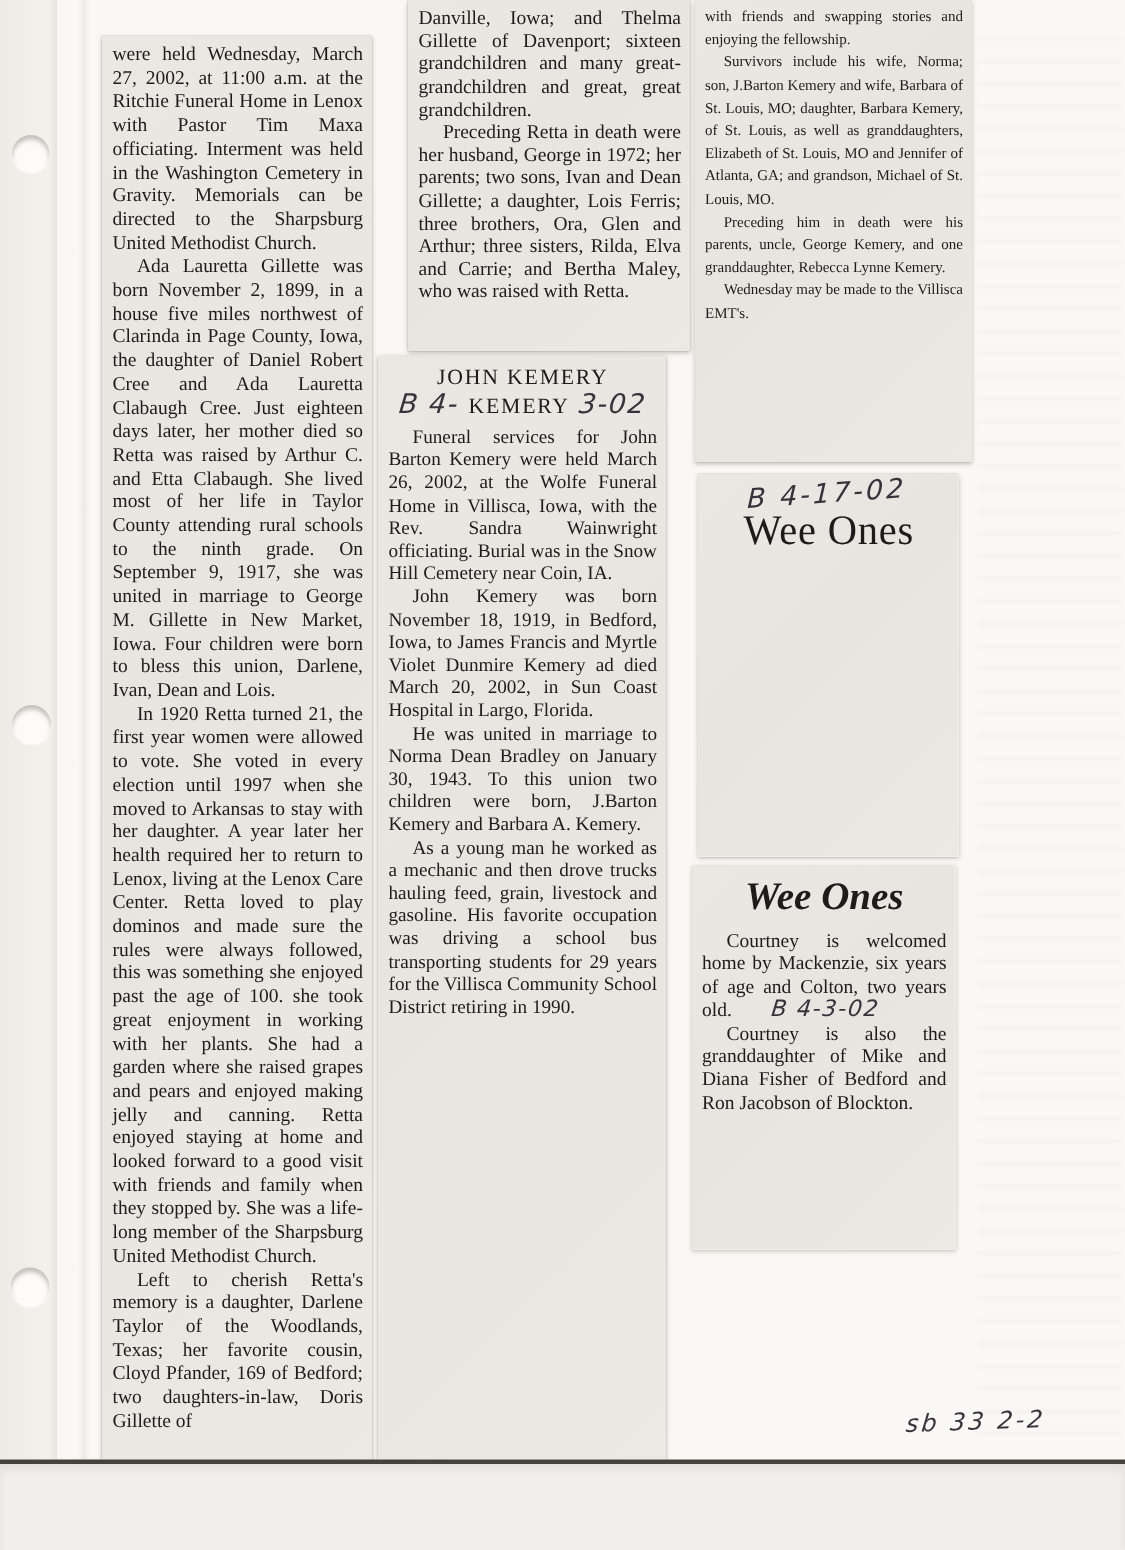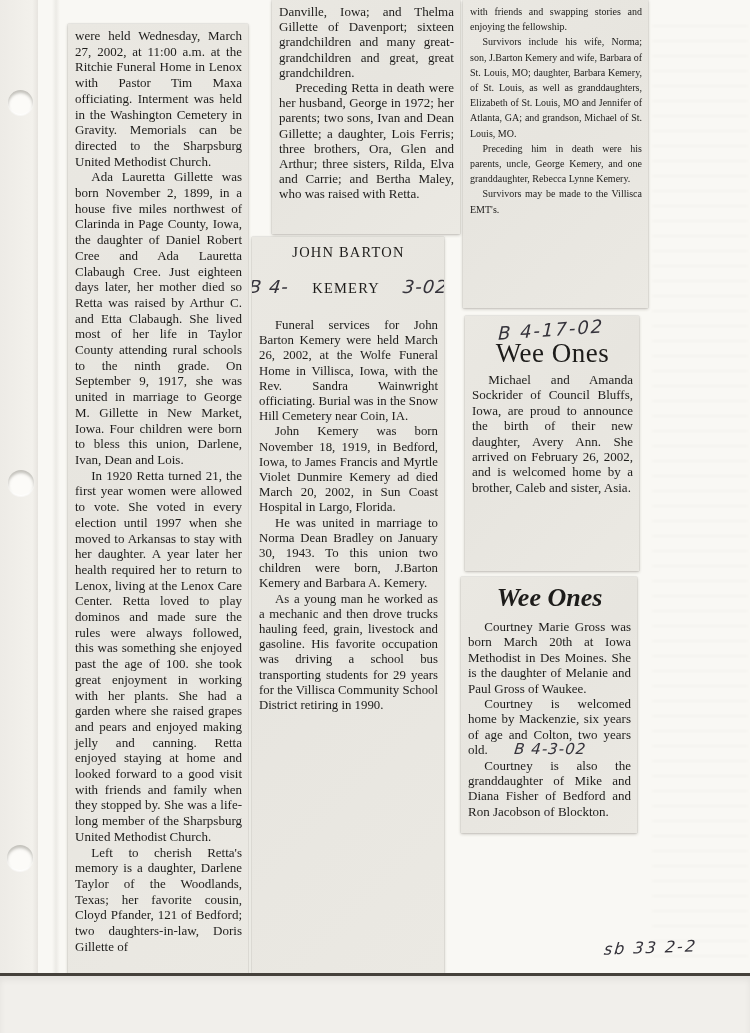--- a/index.html
+++ b/index.html
@@ -59,59 +59,57 @@
   <div class="bleed" style="left:652px;top:25px;width:96px;height:935px;"></div>
 
   <div class="hole" style="left:8px;top:90px;width:25px;height:25px;"></div>
   <div class="hole" style="left:8px;top:470px;width:26px;height:26px;"></div>
   <div class="hole" style="left:7px;top:845px;width:26px;height:26px;"></div>
 
   <div class="clip col-left" style="left:68px;top:0;width:180px;height:973px;margin-top:24px;">
     <p class="cont">were held Wednesday, March 27, 2002, at 11:00 a.m. at the Ritchie Funeral Home in Lenox with Pastor Tim Maxa officiating. Interment was held in the Washington Cemetery in Gravity. Memorials can be directed to the Sharpsburg United Methodist Church.</p>
     <p>Ada Lauretta Gillette was born November 2, 1899, in a house five miles northwest of Clarinda in Page County, Iowa, the daughter of Daniel Robert Cree and Ada Lauretta Clabaugh Cree. Just eighteen days later, her mother died so Retta was raised by Arthur C. and Etta Clabaugh. She lived most of her life in Taylor County attending rural schools to the ninth grade. On September 9, 1917, she was united in marriage to George M. Gillette in New Market, Iowa. Four children were born to bless this union, Darlene, Ivan, Dean and Lois.</p>
     <p>In 1920 Retta turned 21, the first year women were allowed to vote. She voted in every election until 1997 when she moved to Arkansas to stay with her daughter. A year later her health required her to return to Lenox, living at the Lenox Care Center. Retta loved to play dominos and made sure the rules were always followed, this was something she enjoyed past the age of 100. she took great enjoyment in working with her plants. She had a garden where she raised grapes and pears and enjoyed making jelly and canning. Retta enjoyed staying at home and looked forward to a good visit with friends and family when they stopped by. She was a life-long member of the Sharpsburg United Methodist Church.</p>
-    <p>Left to cherish Retta's memory is a daughter, Darlene Taylor of the Woodlands, Texas; her favorite cousin, Cloyd Pfander, 121 of Bedford; two daughters-in-law, Doris Gillette of</p>
+    <p>Left to cherish Retta's memory is a daughter, Darlene Taylor of the Woodlands, Texas; her favorite cousin, Cloyd Pfander, 169 of Bedford; two daughters-in-law, Doris Gillette of</p>
   </div>
 
   <div class="clip col-mid-a" style="left:272px;top:0;width:188px;height:234px;">
     <p class="cont">Danville, Iowa; and Thelma Gillette of Davenport; sixteen grandchildren and many great-grandchildren and great, great grandchildren.</p>
     <p>Preceding Retta in death were her husband, George in 1972; her parents; two sons, Ivan and Dean Gillette; a daughter, Lois Ferris; three brothers, Ora, Glen and Arthur; three sisters, Rilda, Elva and Carrie; and Bertha Maley, who was raised with Retta.</p>
   </div>
 
   <div class="clip col-mid-b" style="left:252px;top:237px;width:192px;height:736px;">
-    <div class="obit-head">JOHN BARTON</div>
+    <div class="obit-head">JOHN KEMERY</div>
     <div class="obit-head-line2">
       <span class="hw hw-kemery">B 4-</span>
-      <span class="obit-head" style="margin:17px">KEMERY</span>
+      <span class="obit-head" style="margin:0">KEMERY</span>
       <span class="hw hw-kemery">3-02</span>
     </div>
     <p>Funeral services for John Barton Kemery were held March 26, 2002, at the Wolfe Funeral Home in Villisca, Iowa, with the Rev. Sandra Wainwright officiating. Burial was in the Snow Hill Cemetery near Coin, IA.</p>
     <p>John Kemery was born November 18, 1919, in Bedford, Iowa, to James Francis and Myrtle Violet Dunmire Kemery ad died March 20, 2002, in Sun Coast Hospital in Largo, Florida.</p>
     <p>He was united in marriage to Norma Dean Bradley on January 30, 1943. To this union two children were born, J.Barton Kemery and Barbara A. Kemery.</p>
     <p>As a young man he worked as a mechanic and then drove trucks hauling feed, grain, livestock and gasoline. His favorite occupation was driving a school bus transporting students for 29 years for the Villisca Community School District retiring in 1990.</p>
   </div>
 
   <div class="clip col-right-a" style="left:463px;top:0;width:185px;height:308px;">
     <p class="cont">with friends and swapping stories and enjoying the fellowship.</p>
     <p>Survivors include his wife, Norma; son, J.Barton Kemery and wife, Barbara of St. Louis, MO; daughter, Barbara Kemery, of St. Louis, as well as granddaughters, Elizabeth of St. Louis, MO and Jennifer of Atlanta, GA; and grandson, Michael of St. Louis, MO.</p>
     <p>Preceding him in death were his parents, uncle, George Kemery, and one granddaughter, Rebecca Lynne Kemery.</p>
-    <p>Survivors may be made to the Villisca EMT's.</p>
+    <p>Wednesday may be made to the Villisca EMT's.</p>
   </div>
 
   <div class="clip col-right-b" style="left:465px;top:316px;width:174px;height:255px;">
     <div class="wee1-headwrap">
       <span class="hw hw-wee1">B 4-17-02</span>
       <div class="weeones-head-roman">Wee Ones</div>
     </div>
-    <p>Michael and Amanda Sockrider of Council Bluffs, Iowa, are proud to announce the birth of their new daughter, Avery Ann. She arrived on February 26, 2002, and is welcomed home by a brother, Caleb and sister, Asia.</p>
   </div>
 
   <div class="clip col-right-b" style="left:461px;top:577px;width:176px;height:256px;">
     <div class="weeones-head-italic">Wee Ones</div>
-    <p>Courtney Marie Gross was born March 20th at Iowa Methodist in Des Moines. She is the daughter of Melanie and Paul Gross of Waukee.</p>
     <p><span>Courtney is welcomed home by Mackenzie, six years of age and Colton, two years old.</span><span class="hw hw-inline">B 4-3-02</span></p>
     <p>Courtney is also the granddaughter of Mike and Diana Fisher of Bedford and Ron Jacobson of Blockton.</p>
   </div>
 
   <div class="hw hw-corner">sb 33 2-2</div>
 
   <div class="bottom-area"></div>
 
 </div>
 

